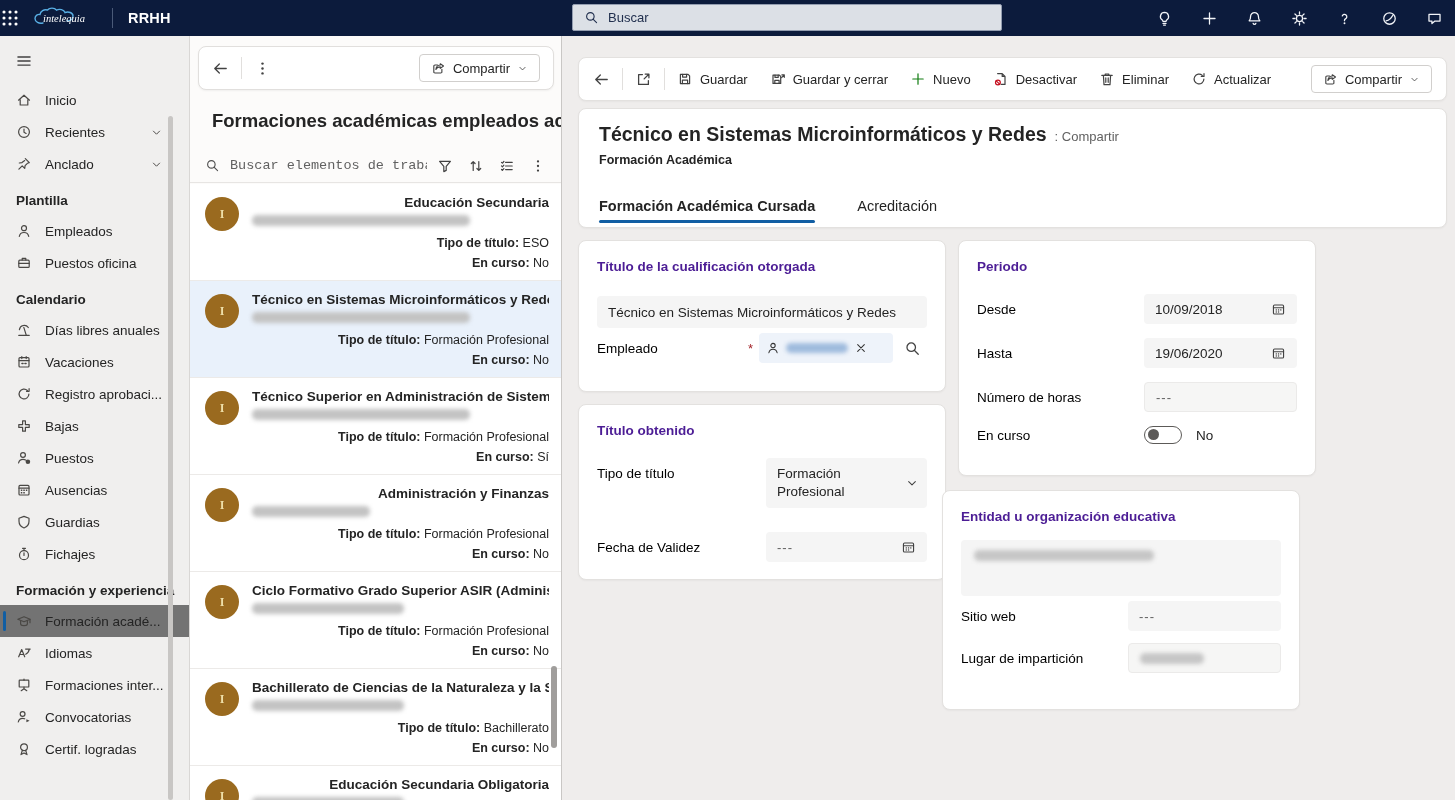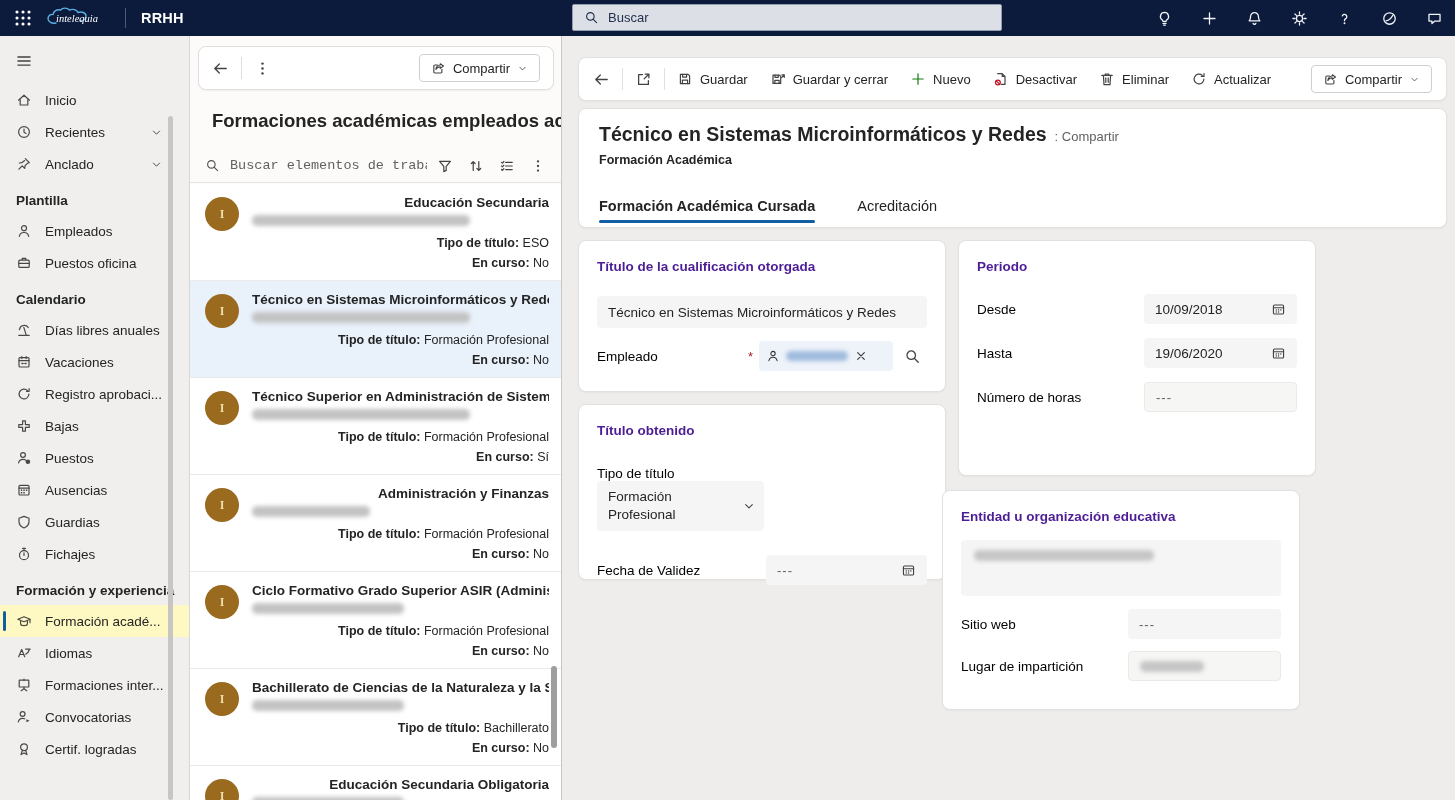--- a/index.html
+++ b/index.html
@@ -2,21 +2,21 @@
 <html><head>
 <meta charset="utf-8">
 <style>
   * { margin:0; padding:0; box-sizing:border-box; }
   html,body { width:1455px; height:800px; }
   body { font-family:"Liberation Sans", sans-serif; color:#242424; background:#efedec; overflow:hidden; }
   .screen { position:relative; width:1455px; height:800px; overflow:hidden; }
 
   
   .topbar { position:absolute; top:0; left:0; right:0; height:36px; background:#0c1b3c; display:flex; align-items:center; color:#fff; z-index:10; }
-  .tb-left { display:flex; align-items:center; gap:11px; padding-left:13px; }
+  .tb-left { display:flex; align-items:center; gap:11px; }
   .tb-waffle { width:20px; height:20px; color:#fff; cursor:pointer; }
   .tb-logo { display:flex; align-items:center; cursor:pointer; }
   .tb-divider { width:1px; height:20px; background:#4a5a78; margin:0 4px; }
   .tb-app { font-size:14.5px; font-weight:700; letter-spacing:.2px; cursor:pointer; }
   .tb-search { position:absolute; left:572px; top:4px; width:430px; height:27px; background:#dce0e6; border:1px solid #939db0; border-radius:2px; display:flex; align-items:center; gap:9px; padding-left:11px; color:#22304f; font-size:13px; cursor:text; }
   .tb-search .ico { width:15px; height:15px; color:#22304f; }
   .tb-right { position:absolute; right:12px; top:0; height:36px; display:flex; align-items:center; gap:28px; }
   .tb-ico { width:17px; height:17px; color:#f2f4f8; cursor:pointer; }
   .ico svg { width:100%; height:100%; display:block; }
   .ico { display:inline-block; flex:none; }
@@ -25,21 +25,21 @@
   .body-row { position:absolute; top:36px; left:0; right:0; bottom:0; display:flex; }
 
   
   .sidebar { width:190px; flex:none; background:#f0efee; border-right:1px solid #d9d7d5; position:relative; padding-top:8px; overflow:hidden; }
   .hamburger { width:18px; height:18px; color:#424242; margin:8px 0 10px 15px; cursor:pointer; }
   .nav-item { height:32px; display:flex; align-items:center; gap:13px; padding-left:16px; font-size:13.5px; color:#242424; position:relative; cursor:pointer; }
   .nav-ico { width:16px; height:16px; color:#4a4845; }
   .nav-label { white-space:nowrap; }
   .nav-chev { width:13px; height:13px; color:#4a4845; margin-left:auto; margin-right:26px; }
   .nav-section { font-size:13.5px; font-weight:700; color:#242424; padding:13px 0 7px 16px; }
-  .nav-item.active { background:#fef9c3; }
+  .nav-item.active { background:#737373; }
   .nav-item.active::before { content:""; position:absolute; left:3px; top:6px; bottom:6px; width:3px; border-radius:2px; background:#115ea3; }
   .sb-scroll { position:absolute; right:16px; top:80px; bottom:0; width:5px; background:#c8c6c4; border-radius:3px; cursor:pointer; }
 
   
   .list-panel { width:372px; flex:none; background:#fcfbfa; border-right:1px solid #c9c7c5; position:relative; overflow:hidden; }
   .lp-toolbar { position:absolute; top:10px; left:8px; right:7px; height:44px; background:#fff; border:1px solid #e1dfdd; border-radius:8px; display:flex; align-items:center; box-shadow:0 1px 2px rgba(0,0,0,.05); padding:0 13px; }
   .tool-ico { width:17px; height:17px; color:#424242; cursor:pointer; }
   .v-div { width:1px; height:22px; background:#e1dfdd; margin:0 12px; }
   .share-btn { margin-left:auto; height:28px; border:1px solid #d1cfcd; border-radius:4px; background:#fff; display:flex; align-items:center; gap:7px; padding:0 11px; font-size:13px; color:#242424; cursor:pointer; }
   .share-btn .ico { width:15px; height:15px; color:#424242; }
@@ -86,21 +86,21 @@
   .card-a { top:204px; left:16px; width:368px; height:152px; }
   .card-b { top:368px; left:16px; width:368px; height:176px; }
   .card-c { top:204px; left:396px; width:358px; height:236px; }
   .card-d { top:454px; left:380px; width:358px; height:220px; }
 
   .field-box { background:#f5f5f5; border-radius:4px; height:32px; display:flex; align-items:center; padding:0 11px; font-size:13.5px; color:#242424; cursor:text; }
   .field-box.sm { height:30px; }
   .field-box.disabled { background:#f6f6f5; border:1px solid #ebeae9; color:#707070; cursor:default; }
   .dash { color:#616161; font-size:13px; letter-spacing:1px; }
   .wide-input { margin-top:22px; }
-  .frow { display:flex; align-items:center; margin-top:13px; }
+  .frow { display:flex; align-items:center; margin-top:5px; }
   .frow > label { flex:none; font-size:13.5px; color:#000000; }
   .lblA { width:149px; } .lblB { width:169px; } .lblC { width:167px; }
   .req { color:#a4262c; font-size:13px; margin-right:6px; margin-left:2px; }
   .chip-field { width:134px; height:30px; background:#eef3fa; border-radius:4px; display:flex; align-items:center; gap:6px; padding:0 7px; cursor:pointer; }
   .chip-field .ico { width:14px; height:14px; color:#333; }
   .chip-pill { width:62px; height:10px; border-radius:5px; background:#9fbbdd; filter:blur(2px); }
   .chip-x { color:#1160b7; width:12px; height:12px; cursor:pointer; }
   .lookup-search { width:17px; height:17px; color:#424242; margin-left:11px; cursor:pointer; }
   .select-box { width:167px; min-height:50px; background:#f5f5f5; border-radius:4px; padding:7px 26px 7px 11px; font-size:13.5px; line-height:1.35; color:#242424; position:relative; cursor:pointer; }
   .select-box .chev { position:absolute; right:8px; top:18px; width:14px; height:14px; color:#424242; }
@@ -657,21 +657,21 @@
               <svg viewBox="0 0 16 16" fill="none" stroke="currentColor" stroke-width="1.2" stroke-linecap="round" stroke-linejoin="round">
                 <circle cx="6.8" cy="6.8" r="4"></circle>
                 <path d="M9.9 9.9l3.5 3.5"></path>
               </svg>
             </span>
         </div>
       </div>
 
       <div class="card fcard card-b">
         <h3>Título obtenido</h3>
-        <div class="frow" style="margin-top:20px; align-items:flex-start;flex-direction:column;">
+        <div class="frow" style="margin-top:20px; align-items:flex-start;">
           <label class="lblB" style="margin-top:8px;">Tipo de título</label>
           <div class="select-box">
             <span>Formación Profesional</span>
             <span class="ico chev">
                 <svg viewBox="0 0 16 16" fill="none" stroke="currentColor" stroke-width="1.2" stroke-linecap="round" stroke-linejoin="round">
                   <path d="M4.2 6.3 8 10.1l3.8-3.8"></path>
                 </svg>
               </span>
           </div>
         </div>
@@ -736,20 +736,27 @@
                   </svg>
                 </span>
             </div>
           </div>
           <div class="frow">
             <label class="lblC">Número de horas</label>
             <div class="field-box sm fieldC disabled">
               <span class="dash">---</span>
             </div>
           </div>
+          <div class="frow">
+            <label class="lblC">En curso</label>
+            <div class="toggle">
+                <div class="knob"></div>
+              </div>
+            <span class="toggle-label">No</span>
+          </div>
         </div>
       </div>
 
       <div class="card fcard card-d">
         <h3>Entidad u organización educativa</h3>
         <div class="big-box">
           <div class="gray-pill w180"></div>
         </div>
         <div class="frow mt16">
           <label class="lblC">Sitio web</label>

